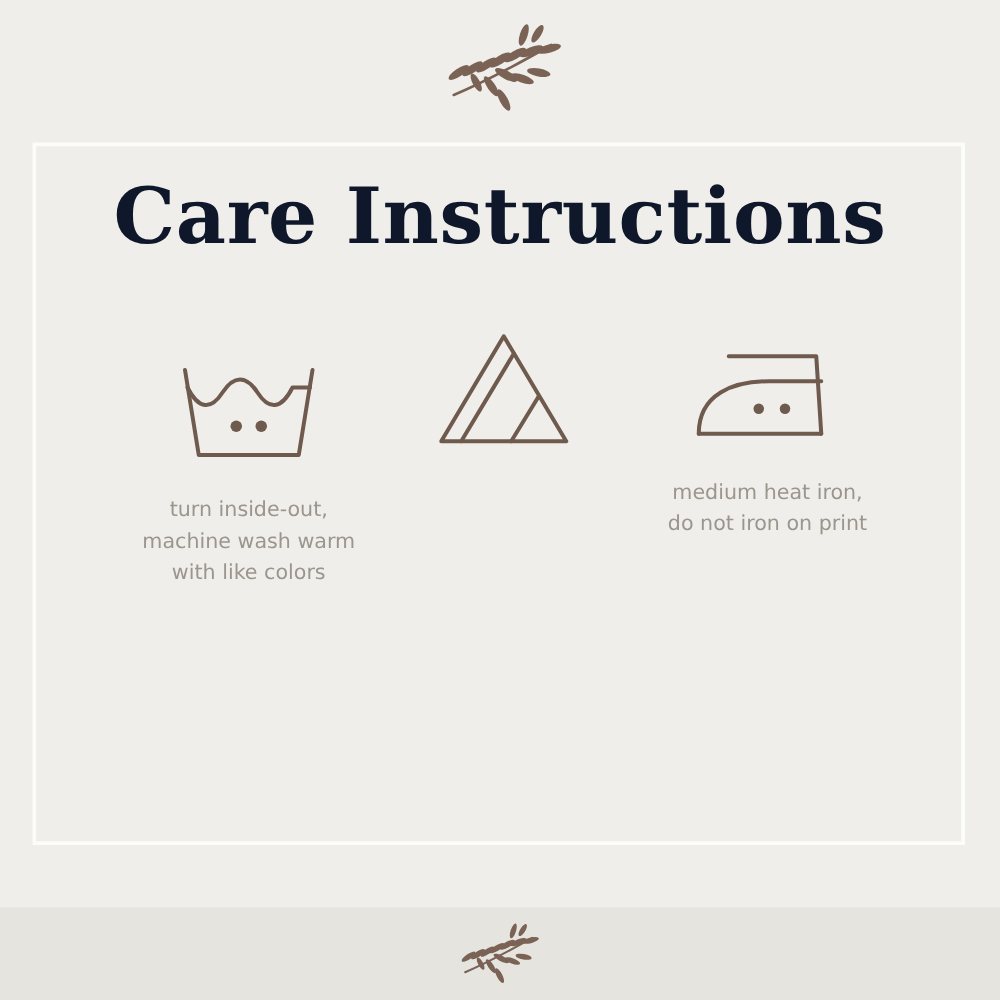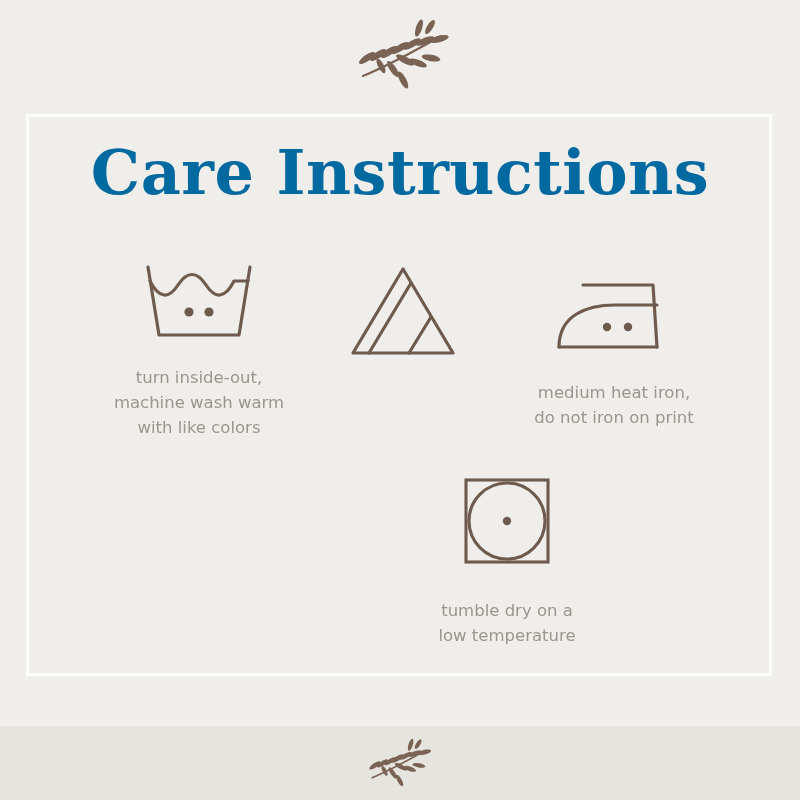--- a/index.html
+++ b/index.html
@@ -63,21 +63,21 @@
   .title {
     position: absolute;
     left: 0;
     top: 139px;
     width: 800px;
     text-align: center;
     font-family: "DejaVu Serif", serif;
     font-weight: 700;
     font-size: 62px;
     letter-spacing: 0.5px;
-    color: #0369a1;
+    color: #0f172a;
     line-height: 1.1;
     white-space: nowrap;
   }
 
   
   .sym {
     position: absolute;
     text-align: center;
   }
   .sym .glyph {
@@ -87,21 +87,21 @@
   .caption {
     font-family: "DejaVu Sans", sans-serif;
     font-size: 16.5px;
     line-height: 1.52;
     color: #9C958D;
     white-space: pre-line;
     margin-top: 10px;
   }
 
   
-  #sym-wash   { left: 96px;  top: 255px; width: 206px; }
+  #sym-wash   { left: 96px;  top: 284px; width: 206px; }
   #sym-bleach { left: 300px; top: 263px; width: 206px; }
   #sym-iron   { left: 508px; top: 277px; width: 212px; }
 
   #sym-wash .caption   { margin-top: 20px; }
   #sym-bleach .caption { margin-top: 22px; }
   #sym-iron .caption   { margin-top: 19px; }
 
   
   #sym-dryclean { left: 195px; top: 476px; width: 196px; }
   #sym-tumble   { left: 409px; top: 476px; width: 196px; }
@@ -181,33 +181,20 @@
         </g>
         <circle cx="54" cy="50" r="4.2" fill="#6F5B4E"></circle>
         <circle cx="75" cy="50" r="4.2" fill="#6F5B4E"></circle>
       </svg>
     </span>
     <div class="caption">medium heat iron,
 do not iron on print</div>
   </div>
 
 
-  <div class="sym" id="sym-tumble">
-    <span class="glyph">
-      <svg width="90" height="90" viewBox="0 0 90 90" xmlns="http://www.w3.org/2000/svg">
-        <g fill="none" stroke="#6F5B4E" stroke-width="3.1" stroke-linejoin="miter">
-          <rect x="4" y="4" width="82" height="82"></rect>
-          <circle cx="45" cy="45" r="38"></circle>
-        </g>
-        <circle cx="45" cy="45" r="4.2" fill="#6F5B4E"></circle>
-      </svg>
-    </span>
-    <div class="caption">tumble dry on a
-low temperature</div>
-  </div>
 
   <div class="ornament-bottom">
     <svg viewBox="0 0 128 84" width="88" height="58" xmlns="http://www.w3.org/2000/svg">
       <g fill="#7A6354">
         <path d="M22 62 C46 52 72 38 100 22" stroke="#7A6354" stroke-width="2.4" fill="none" stroke-linecap="round"></path>
         <ellipse cx="26" cy="44" rx="9.5" ry="3.2" transform="rotate(-34 26 44)"></ellipse>
         <ellipse cx="37" cy="41" rx="9.5" ry="3.2" transform="rotate(-34 37 41)"></ellipse>
         <ellipse cx="48" cy="38" rx="9.5" ry="3.2" transform="rotate(-34 48 38)"></ellipse>
         <ellipse cx="59" cy="34" rx="10" ry="3.3" transform="rotate(-32 59 34)"></ellipse>
         <ellipse cx="71" cy="30" rx="10" ry="3.3" transform="rotate(-30 71 30)"></ellipse>

